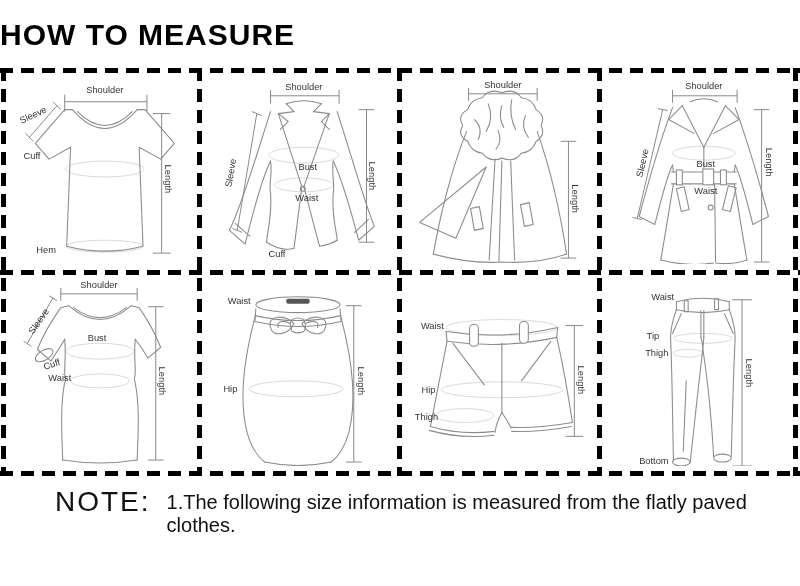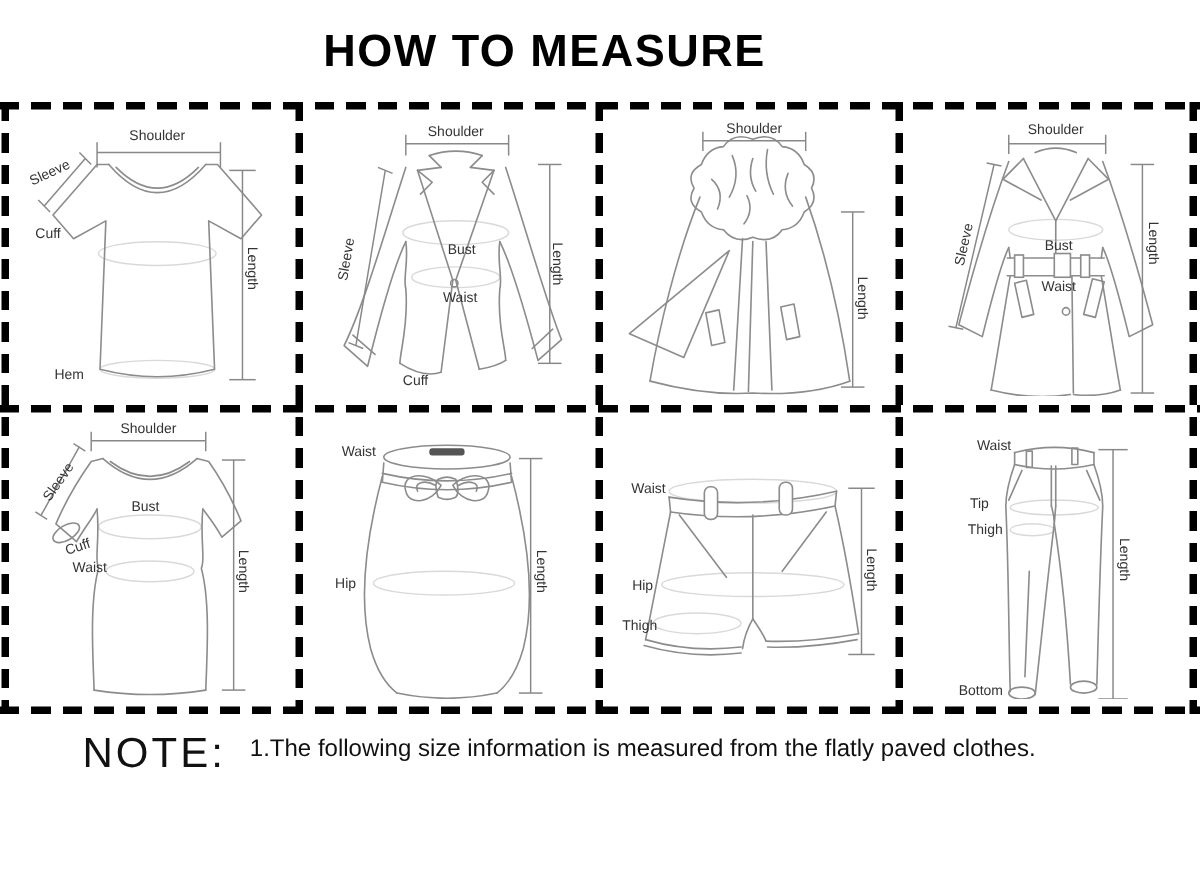--- a/index.html
+++ b/index.html
@@ -1,36 +1,36 @@
 <!DOCTYPE html>
 <html><head>
 <meta charset="utf-8">
 <style>
   html,body{margin:0;padding:0;background:#fff;}
   .page{position:relative;width:800px;height:586px;background:#fff;overflow:hidden;
         font-family:"Liberation Sans",sans-serif;}
-  .title{position:absolute;top:18px;left:0;width:726px;text-align:center;
+  .title{position:absolute;top:18px;left:0;width:726px;text-align:left;
          font-size:30px;font-weight:700;letter-spacing:1px;color:#000;margin:0;}
   
   .hline{position:absolute;left:0;width:800px;height:5px;
          background:repeating-linear-gradient(90deg,#000 0,#000 13px,transparent 13px,transparent 21px);}
   .vline{position:absolute;top:68px;height:408px;width:5px;
          background:repeating-linear-gradient(180deg,#000 0,#000 13px,transparent 13px,transparent 21px);}
   .panel{position:absolute;width:188px;height:188px;}
   .panel svg{width:100%;height:100%;display:block;}
   .panel svg text{font-family:"Liberation Sans",sans-serif;font-size:9.5px;fill:#333;dominant-baseline:middle;}
   .cloth{fill:none;stroke:#8c8c8c;stroke-width:1.1;stroke-linecap:round;stroke-linejoin:round;}
   .meas{fill:none;stroke:#888;stroke-width:1;}
   .faint{fill:none;stroke:#d9d9d9;stroke-width:1;}
   .fillw{fill:#fff;stroke:#8c8c8c;stroke-width:1.1;}
   .dark{fill:#555;stroke:none;}
-  .note{position:absolute;left:55px;top:488px;width:720px;display:flex;align-items:flex-start;}
+  .note{position:absolute;left:55px;top:488px;width:720px;display:flex;align-items:flex-start;justify-content:space-between;}
   .note-head{font-size:28px;letter-spacing:2px;color:#111;line-height:1;}
   .note-lines{margin-left:16px;padding-top:3px;}
-  .note-lines p{margin:0 0 12px 0;font-size:16px;color:#111;}
+  .note-lines p{margin:0 0 12px 0;font-size:20px;color:#111;}
 </style>
 </head>
 <body>
 
 <div class="page">
 
   <h1 class="title">HOW TO MEASURE</h1>
 
   <div class="hline" style="top:68px"></div>
   <div class="hline" style="top:270px"></div>

